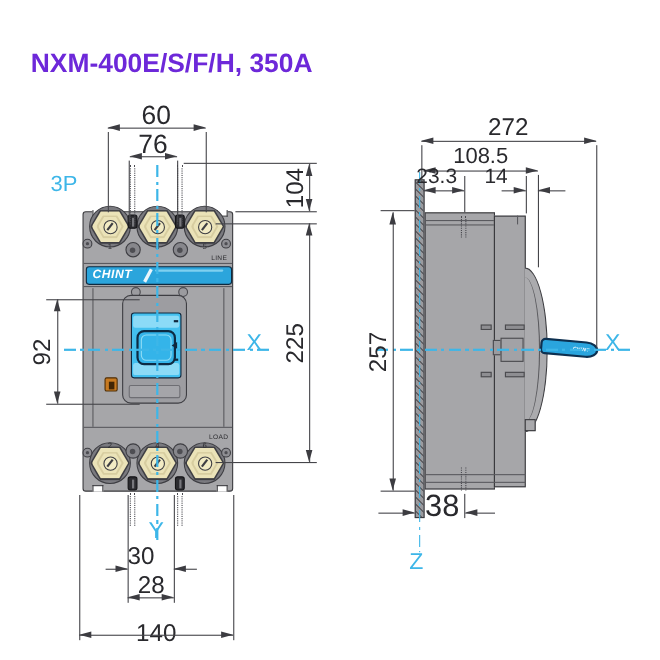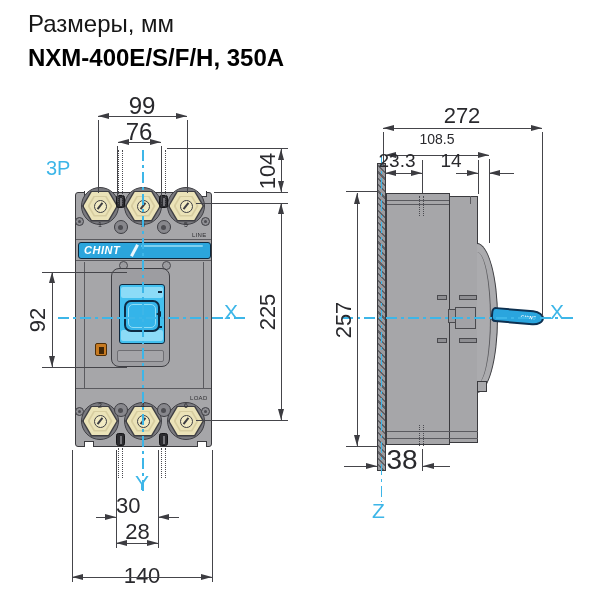--- a/index.html
+++ b/index.html
@@ -34,29 +34,28 @@
 .ms{position:absolute;width:9px;height:13px;background:#2c2c30;border-radius:2.5px;border:1px solid #151518}
 .mss{position:absolute;left:3px;top:2px;width:2px;height:8px;background:#77777c}
 .ws{position:absolute;width:14px;height:14px;border-radius:50%;border:1.5px solid #3e3e43;background:#87878c}
 .wsd{position:absolute;left:3.5px;top:3.5px;width:5px;height:5px;border-radius:50%;background:#4e4e53}
 .scr{position:absolute;width:9px;height:9px;border-radius:50%;border:1.5px solid #3e3e43;background:#8f8f94}
 .scrd{position:absolute;left:2px;top:2px;width:3px;height:3px;border-radius:50%;background:#4e4e53}
 .tnum{position:absolute;font-size:7px;color:#2e2e32;width:10px;text-align:center;line-height:1}
 .tiny{position:absolute;font-size:6px;letter-spacing:.3px;color:#2e2e32;line-height:1}
 .cvscr{position:absolute;width:9px;height:9px;border-radius:50%;border:1.2px solid #4a4a4f;background:#9b9b9f}
 .title{position:absolute;font-size:24px;color:#161616}
-.subtitle{position:absolute;font-size:24px;font-weight:bold;color:#000000}
+.subtitle{position:absolute;font-size:24px;font-weight:bold;color:#6d28d9}
 .slot{position:absolute;border:1px solid #4a4a4e;background:#8e8e92}
 </style>
 </head>
 <body>
 
 <div class="canvas">
 
-  <div class="title" style="left:28px;top:10px">Размеры, мм</div>
   <div class="subtitle" style="left:28px;top:44px">NXM-400E/S/F/H, 350A</div>
   <div class="axis" style="left:46px;top:158px;font-size:20px">3P</div>
 
   <div class="abs" style="left:75px;top:192px;width:137px;height:255px;background:#a6a6a9;border:1.5px solid #3a3a3e;border-radius:3px"></div>
 
   <div class="abs" style="left:84px;top:190.5px;width:10px;height:6px;background:#fff;border:1.5px solid #3a3a3e;border-top:none"></div>
   <div class="abs" style="left:197px;top:190.5px;width:10px;height:6px;background:#fff;border:1.5px solid #3a3a3e;border-top:none"></div>
   <div class="abs" style="left:84px;top:441px;width:10px;height:6px;background:#fff;border:1.5px solid #3a3a3e;border-bottom:none"></div>
   <div class="abs" style="left:197px;top:441px;width:10px;height:6px;background:#fff;border:1.5px solid #3a3a3e;border-bottom:none"></div>
 
@@ -193,21 +192,21 @@
   <div class="dotv" style="left:118px;top:150px;height:54px"></div>
   <div class="dotv" style="left:161px;top:150px;height:54px"></div>
   <div class="dotv" style="left:118px;top:448px;height:30px"></div>
   <div class="dotv" style="left:161px;top:448px;height:30px"></div>
 
   <div class="clh" style="left:58px;top:317px;width:190px"></div>
   <div class="clv" style="left:142px;top:150px;height:343px"></div>
   <div class="axis" style="left:224px;top:301px">X</div>
   <div class="axis" style="left:135px;top:472px">Y</div>
 
-  <div class="dim lg" style="left:120px;top:94px;width:44px">99</div>
+  <div class="dim lg" style="left:120px;top:94px;width:44px">60</div>
   <div class="hl" style="left:98px;top:116px;width:89px"></div>
   <div class="ar l" style="left:98px;top:112.5px"></div>
     <div class="ar r" style="left:176px;top:112.5px"></div>
   <div class="vl" style="left:98px;top:120px;height:73px"></div>
   <div class="vl" style="left:186.5px;top:120px;height:73px"></div>
 
   <div class="dim lg" style="left:117px;top:120px;width:44px">76</div>
   <div class="hl" style="left:118px;top:142px;width:43px"></div>
   <div class="ar l" style="left:118px;top:138.5px"></div>
     <div class="ar r" style="left:150px;top:138.5px"></div>
@@ -291,21 +290,21 @@
   <div class="axis" style="left:550px;top:301px">X</div>
   <div class="axis" style="left:372px;top:500px">Z</div>
 
   <div class="dim" style="left:434px;top:105px;width:56px">272</div>
   <div class="hl" style="left:383px;top:128px;width:159px"></div>
   <div class="ar l" style="left:383px;top:124.5px"></div>
     <div class="ar r" style="left:531px;top:124.5px"></div>
   <div class="vl" style="left:383px;top:132px;height:31px"></div>
   <div class="vl" style="left:542px;top:132px;height:184px"></div>
 
-  <div class="dim" style="left:403px;top:132px;width:68px;font-size:14px">108.5</div>
+  <div class="dim" style="left:403px;top:132px;width:68px;font-size:20px">108.5</div>
   <div class="hl" style="left:385px;top:155px;width:104px"></div>
   <div class="ar l" style="left:385px;top:151.5px"></div>
     <div class="ar r" style="left:478px;top:151.5px"></div>
   <div class="vl" style="left:489px;top:159px;height:84px"></div>
 
   <div class="dim sm" style="left:376px;top:151px;width:42px">23.3</div>
   <div class="hl" style="left:385px;top:173px;width:37px"></div>
   <div class="ar l" style="left:385px;top:169.5px"></div>
     <div class="ar r" style="left:411px;top:169.5px"></div>
   <div class="vl" style="left:422px;top:160px;height:33px"></div>

